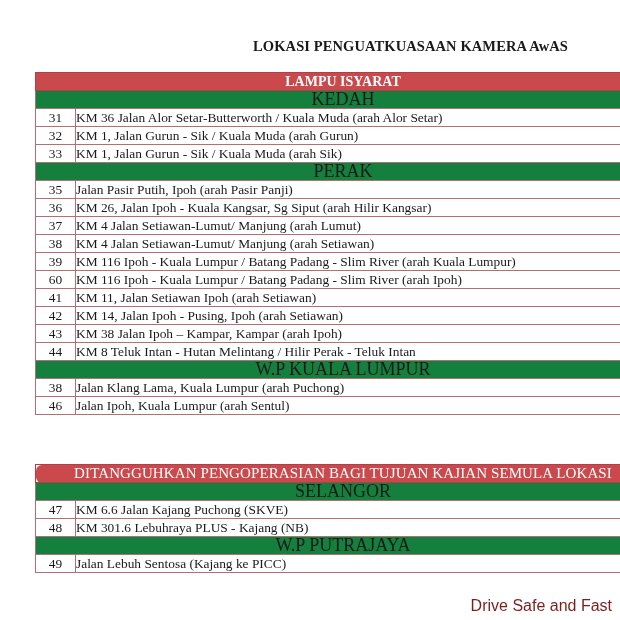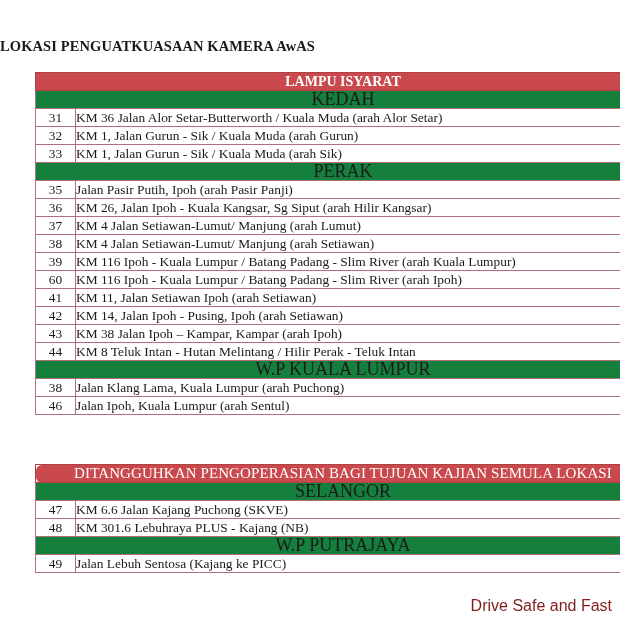--- a/index.html
+++ b/index.html
@@ -1,18 +1,18 @@
 <!DOCTYPE html>
 <html><head>
 <meta charset="utf-8">
 <style>
   html, body { margin:0; padding:0; }
   body { width:620px; height:620px; background:#ffffff; position:relative; overflow:hidden;
          font-family:"Liberation Serif","DejaVu Serif",serif; color:#1a1a1a; }
-  .title { position:absolute; top:38px; left:0; width:568px; text-align:left;
+  .title { position:absolute; top:38px; left:0; width:568px; text-align:right;
            font-weight:bold; font-size:14.5px; letter-spacing:0.1px; }
   table { position:absolute; left:35px; width:616px; border-collapse:collapse; table-layout:fixed; }
   td { border:1px solid #b07078; height:17px; padding:0; font-size:13.4px; line-height:17px;
        white-space:nowrap; overflow:hidden; }
   tr.sec td { background:#c9494c; color:#ffffff; text-align:center; border-color:#b04045; }
   tr.sec.bold td { font-weight:bold; font-size:14px; }
   tr.sec.normal td { font-size:15px; letter-spacing:0.1px;border-radius:6px; }
   tr.state td { background:#15803d; text-align:center; font-size:18px; }
   td.num { width:40px; text-align:center;margin-left:11px; }
   td.loc { }

